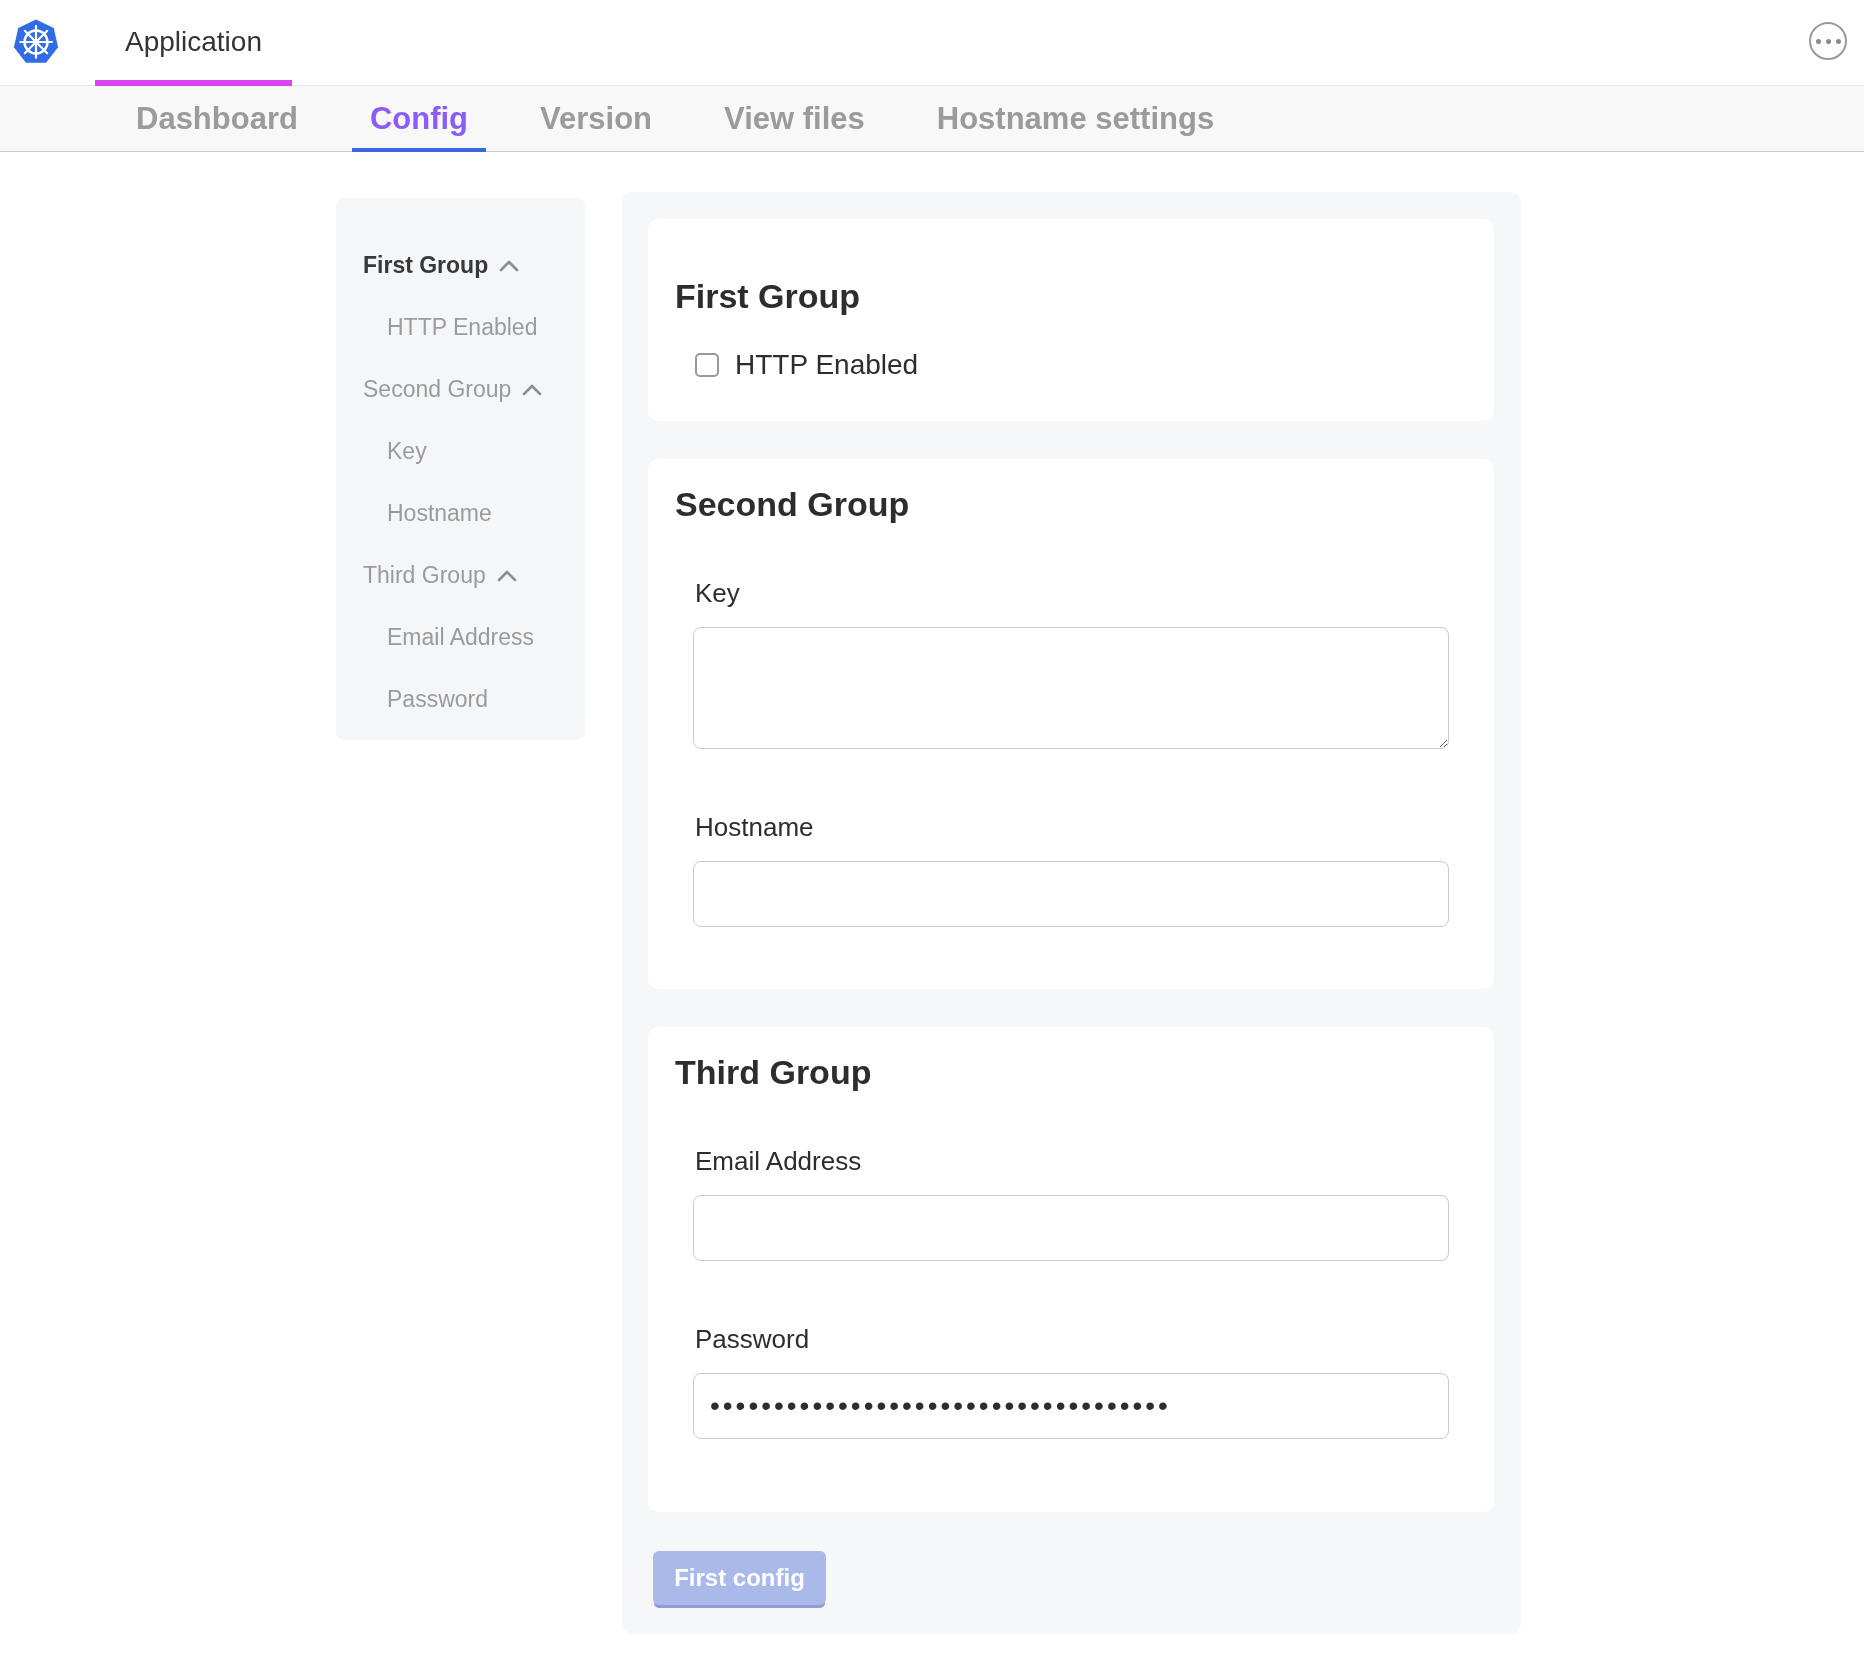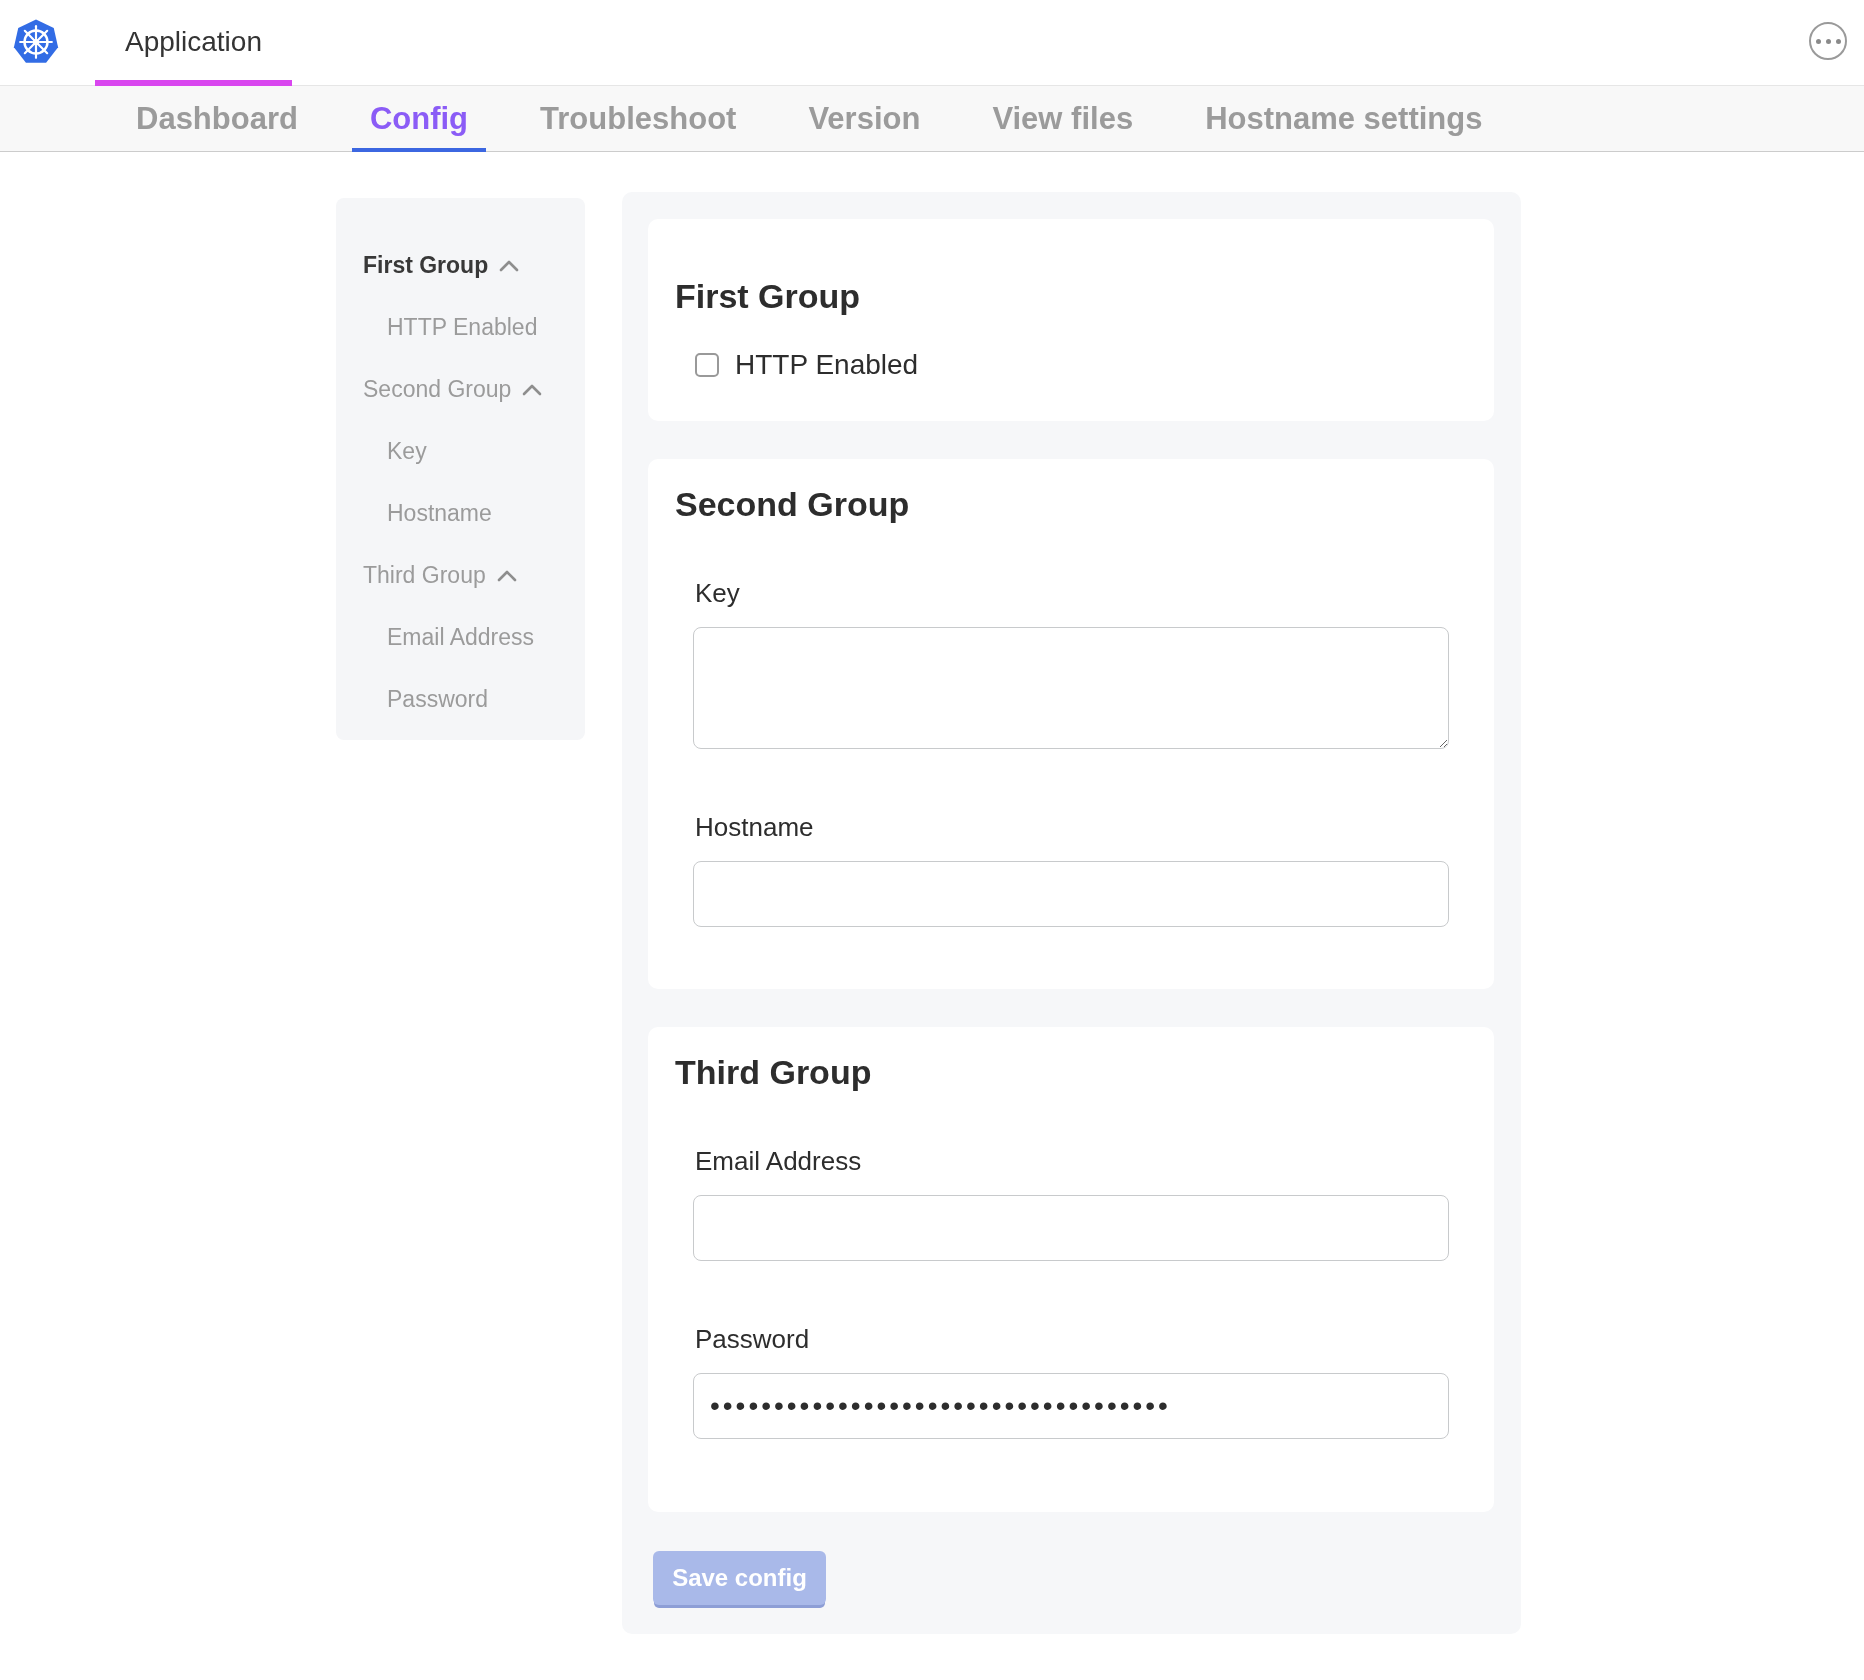--- a/index.html
+++ b/index.html
@@ -91,21 +91,20 @@
   <button class="menu-btn">
     <i></i>
     <i></i>
     <i></i>
   </button>
 </header>
 
 <nav class="subnav">
   <span class="tab">Dashboard</span>
   <span class="tab active">Config</span>
-  <span class="tab">Troubleshoot</span>
   <span class="tab">Version</span>
   <span class="tab">View files</span>
   <span class="tab">Hostname settings</span>
 </nav>
 
 <aside class="side-card">
   <div class="side-item group active">
     <span>First Group</span>
     <svg width="22" height="13" viewBox="0 0 22 13">
       <polyline points="3,11 11,3 19,11" fill="none" stroke="#8e8e8e" stroke-width="2.6" stroke-linecap="round" stroke-linejoin="round"></polyline>
@@ -159,14 +158,14 @@
   </div>
 
   <div class="card card-3">
     <h2>Third Group</h2>
     <label class="field-label">Email Address</label>
     <input type="text" class="txt-input" style="">
     <label class="field-label fl-2">Password</label>
     <input type="password" class="txt-input pw" value="••••••••••••••••••••••••••••••••••••" style="">
   </div>
 
-  <button class="save-btn">Save config</button>
+  <button class="save-btn">First config</button>
 </section>
 
 </body></html>

